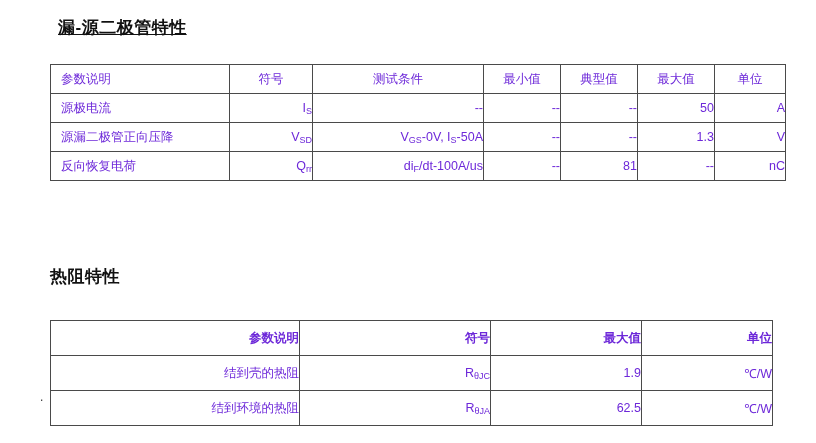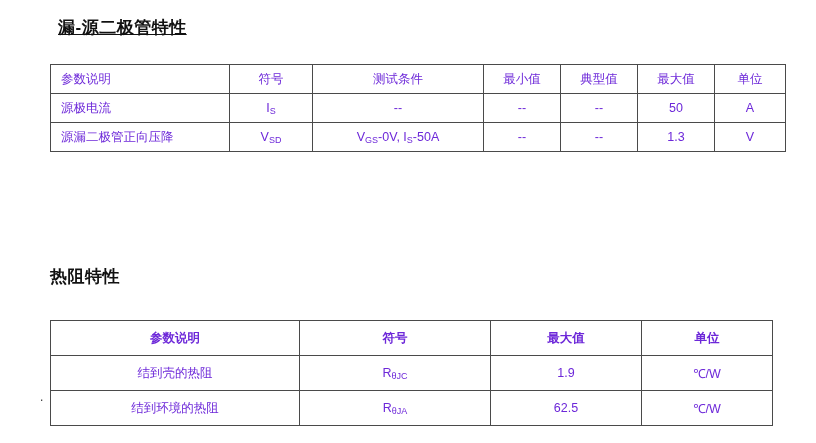--- a/index.html
+++ b/index.html
@@ -41,21 +41,21 @@
   table {
     border-collapse: collapse;
     table-layout: fixed;
     font-size: 12.5px;
     color: #6d28d9;
   }
   table td, table th {
     border: 1px solid #4a4a4a;
     padding: 0;
     font-weight: normal;
-    text-align: center;
+    text-align: right;
     vertical-align: middle;
     white-space: nowrap;
   }
   
   #diode-table {
     position: absolute;
     left: 50px;
     top: 64px;
     width: 718px;
   }
@@ -135,20 +135,29 @@
       </tr>
       <tr>
         <td class="c0">源漏二极管正向压降</td>
         <td class="c1"><span>V</span><sub>SD</sub></td>
         <td class="c2"><span>V</span><sub>GS</sub><span>-0V, I</span><sub>S</sub><span>-50A</span></td>
         <td class="c3">--</td>
         <td class="c4">--</td>
         <td class="c5">1.3</td>
         <td class="c6">V</td>
       </tr>
+      <tr>
+        <td class="c0">反向恢复电荷</td>
+        <td class="c1"><span>Q</span><sub>rr</sub></td>
+        <td class="c2"><span>di</span><sub>F</sub><span>/dt-100A/us</span></td>
+        <td class="c3">--</td>
+        <td class="c4">81</td>
+        <td class="c5">--</td>
+        <td class="c6">nC</td>
+      </tr>
     </tbody>
   </table>
 
   <div class="section-title" id="title-thermal">热阻特性</div>
 
   <div class="dot-mark">.</div>
 
   <table id="thermal-table">
     <thead>
       <tr>

